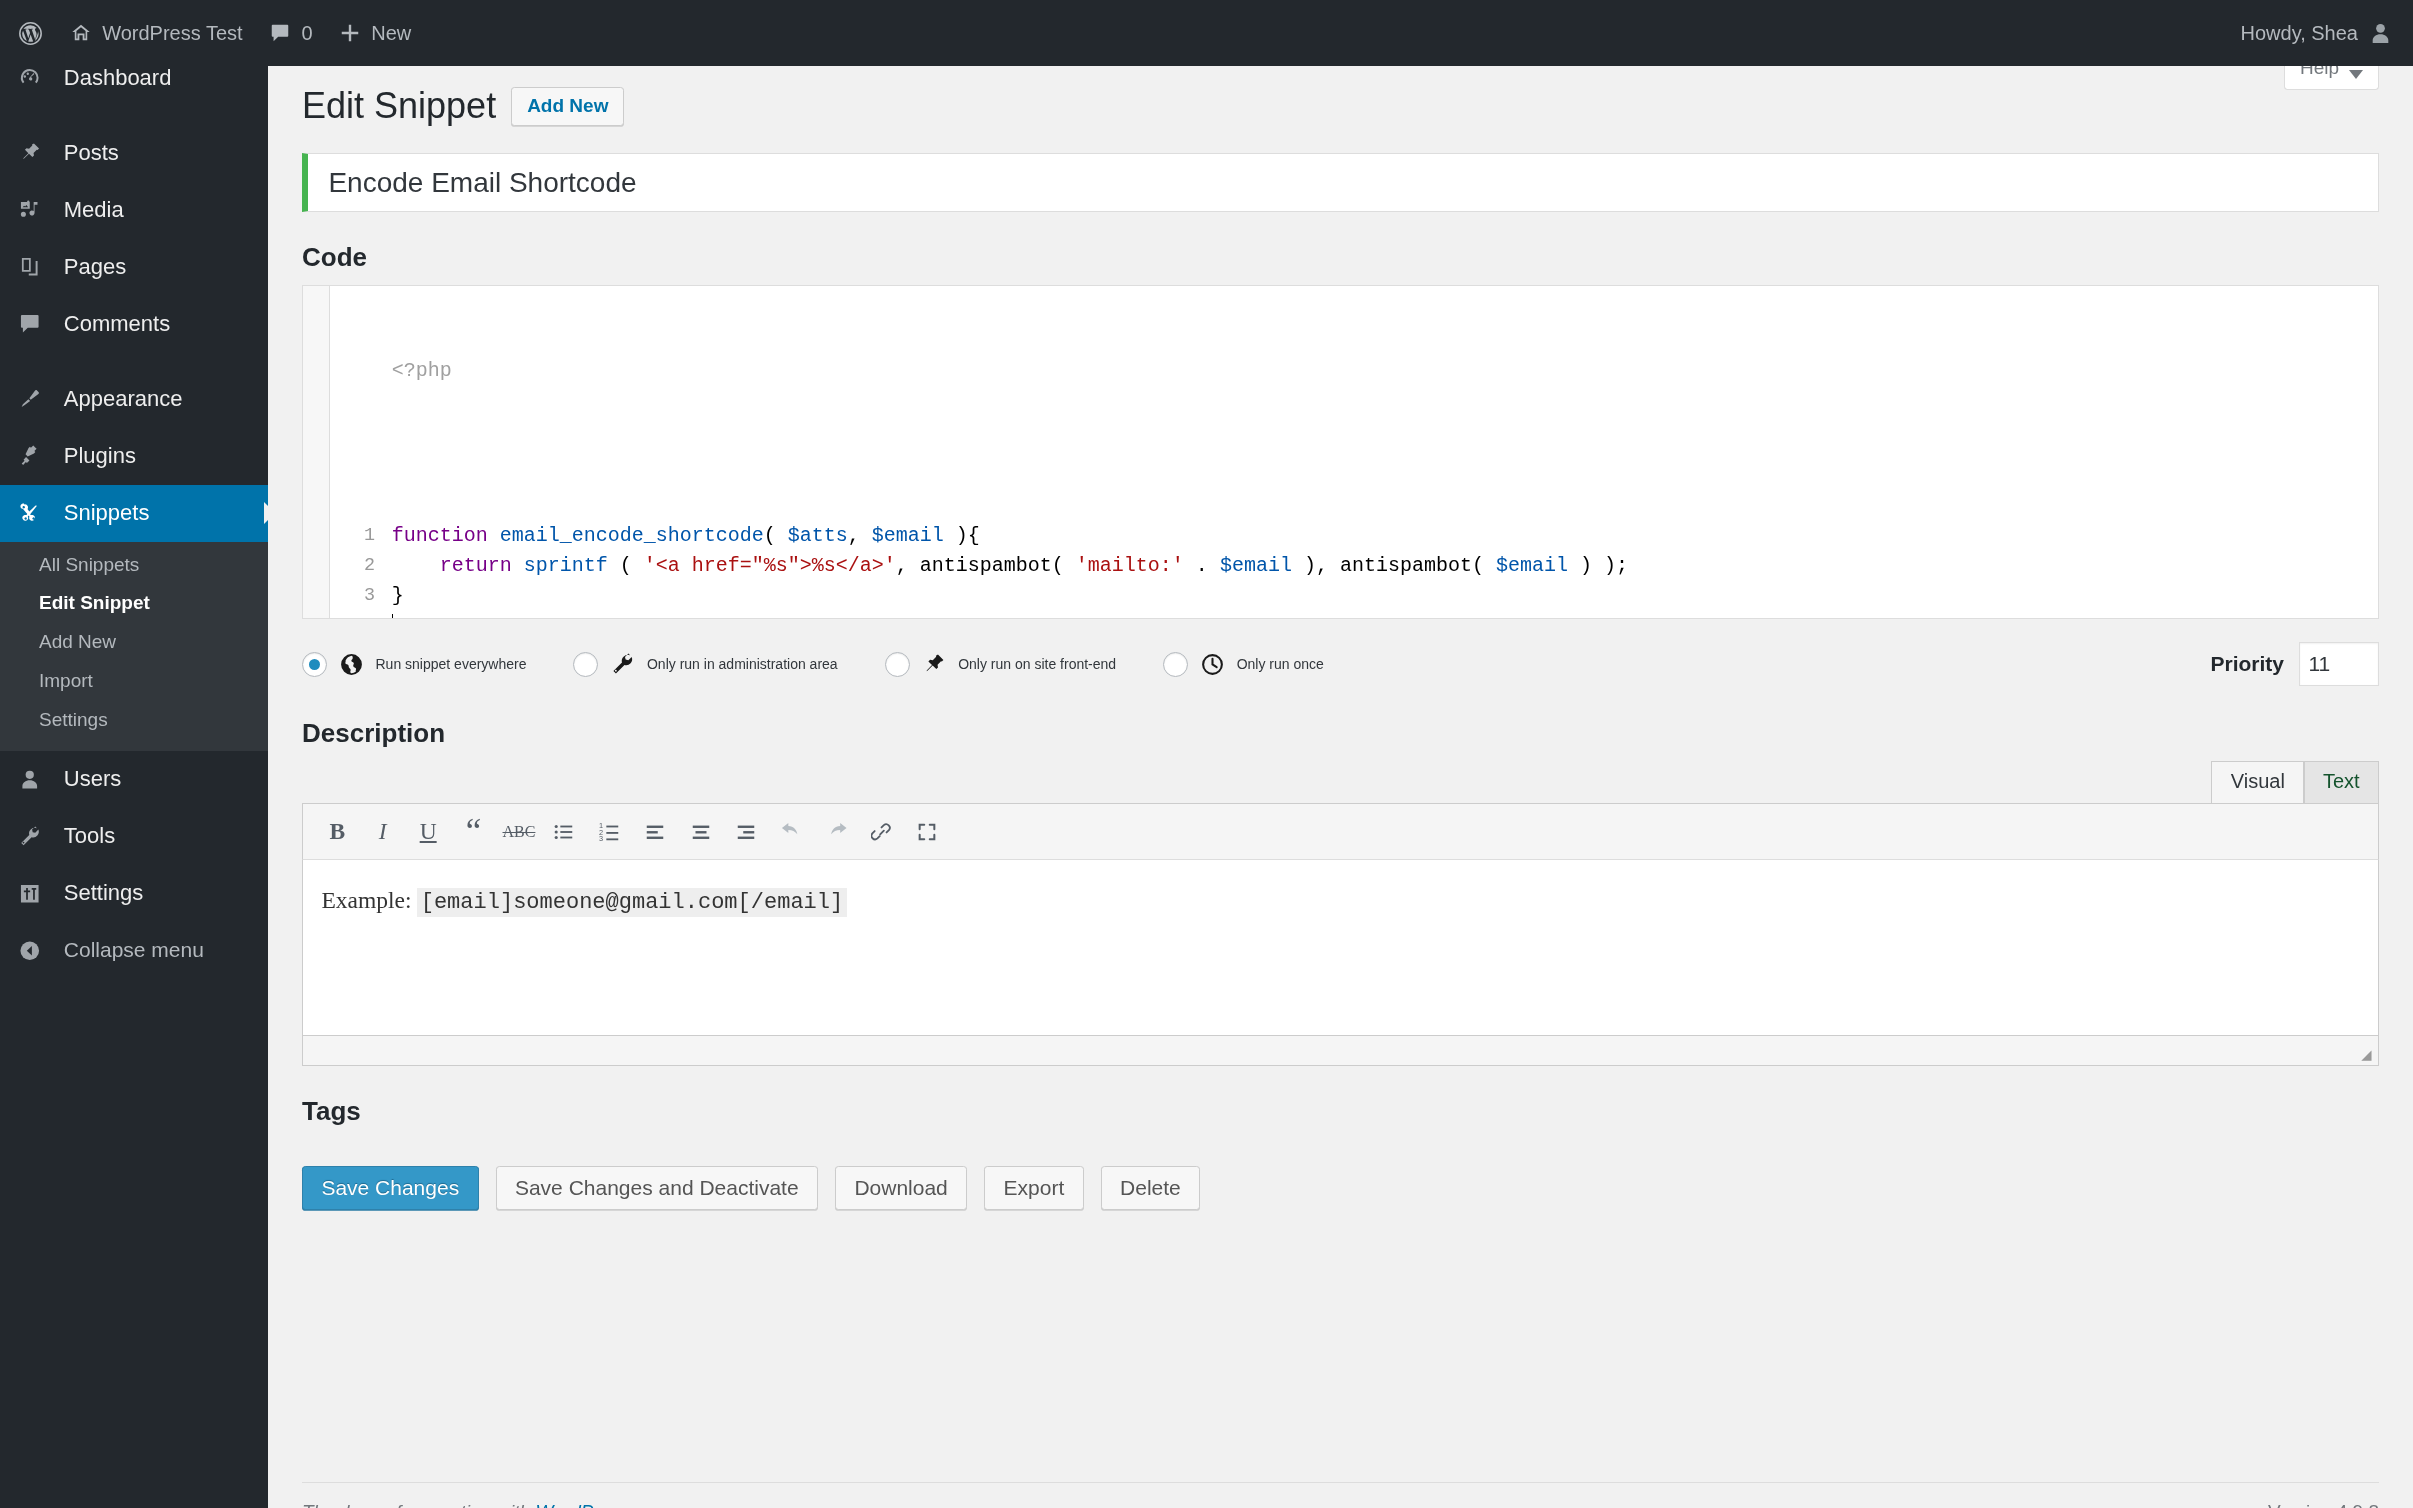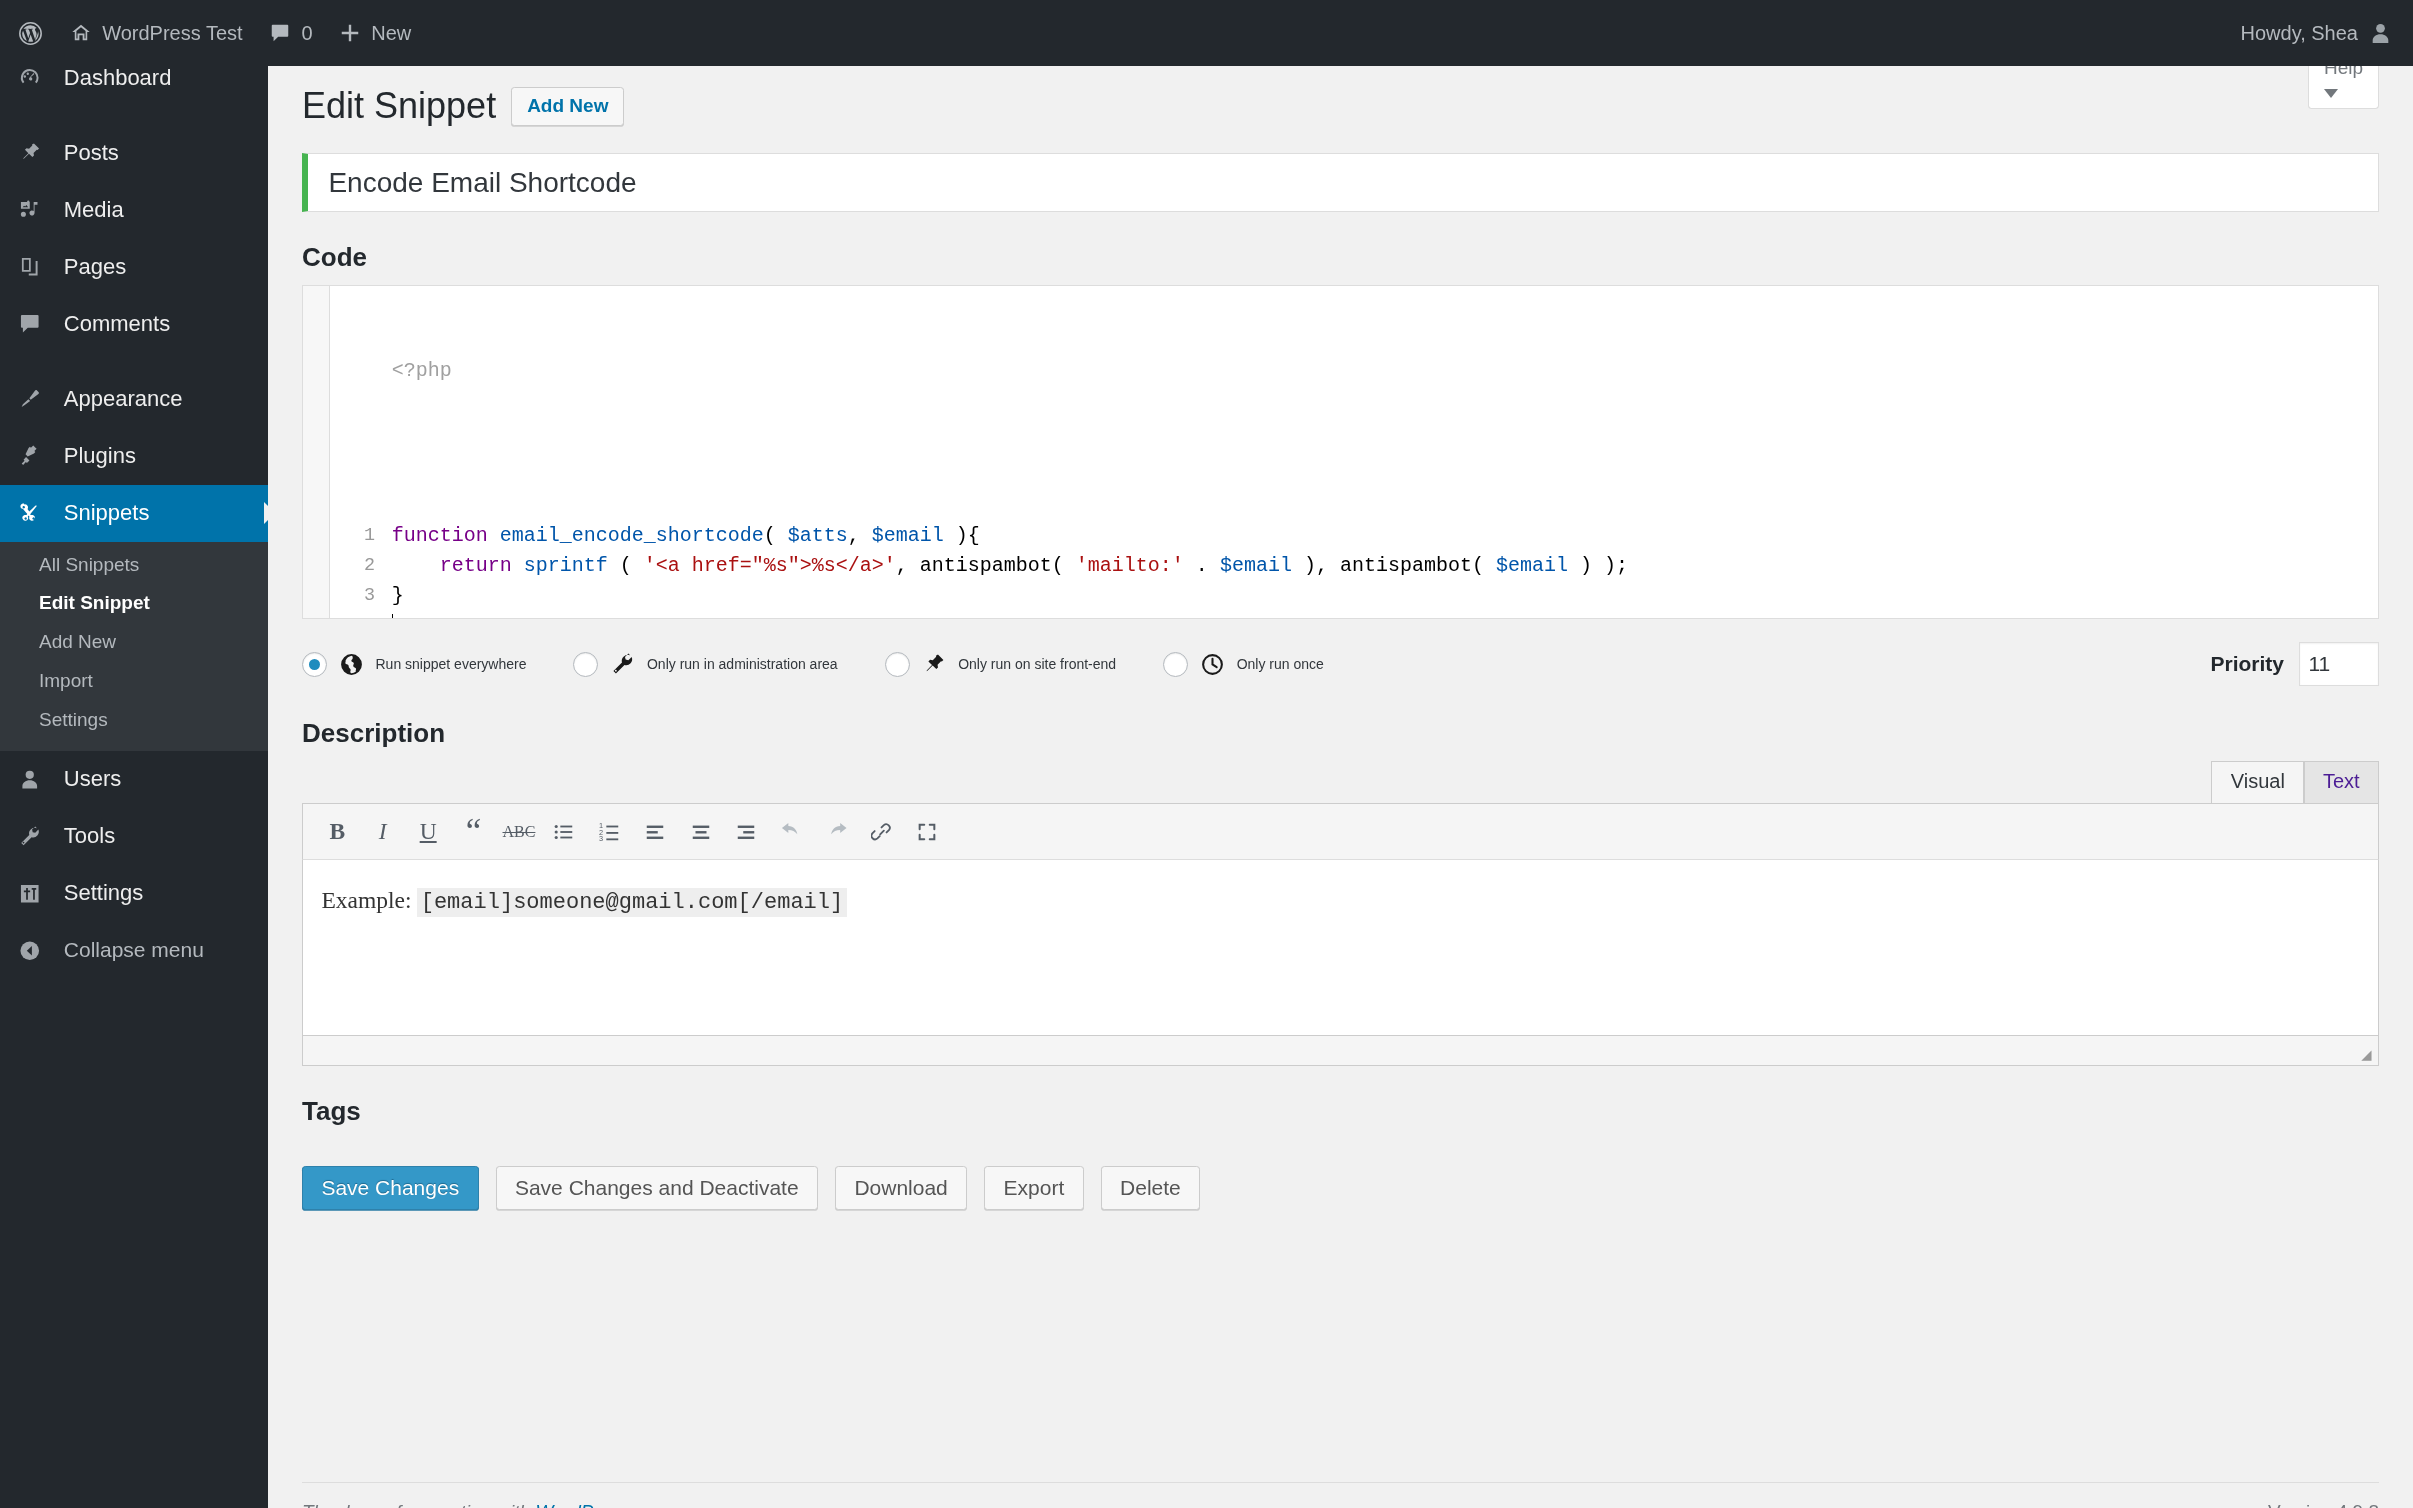--- a/index.html
+++ b/index.html
@@ -95,24 +95,23 @@
   }
 
   .help-tab {
     position: absolute; top: 0px; right: 34px;
     background: #fff;
     border: 0.8px solid #ddd; border-top: none;
     border-radius: 0 0 3.4px 3.4px;
     padding: 8.4px 15px 10px 15px;
     font-size: 19px;
     color: #72777c;
-    display: flex; align-items: flex-start; gap: 10px;
+    display: flex; align-items: flex-end; gap: 10px;
     cursor: pointer;
     z-index: 5;
-    flex-direction: column;
   }
   .caret-down {
     width: 0; height: 0;
     border-style: solid; border-width: 9.2px 7.5px 0 7.5px;
     border-color: #72777c transparent transparent transparent;
   }
 
   .page-head {
     display: flex; align-items: center; gap: 15px;
     padding-top: 34px;
@@ -229,21 +228,21 @@
 
   
   .editor-tabs {
     display: flex; justify-content: flex-end; align-items: flex-end;
     gap: 0; margin-top: 5px;
   }
   .ed-tab {
     border: 0.8px solid #ccc;
     border-bottom: none;
     padding: 8.4px 18.4px 10px 18.4px;
-    font-size: 20px; color: #4c1d95;
+    font-size: 20px; color: #14532d;
     background: #e5e5e5;
     cursor: pointer;
     margin-left: -0.8px;
   }
   .ed-tab.active { background: #f5f5f5; color: #32373c; }
   .ed-toolbar {
     background: #f5f5f5;
     border: 0.8px solid #ccc;
     border-bottom: 0.8px solid #ddd;
     height: 57px;

